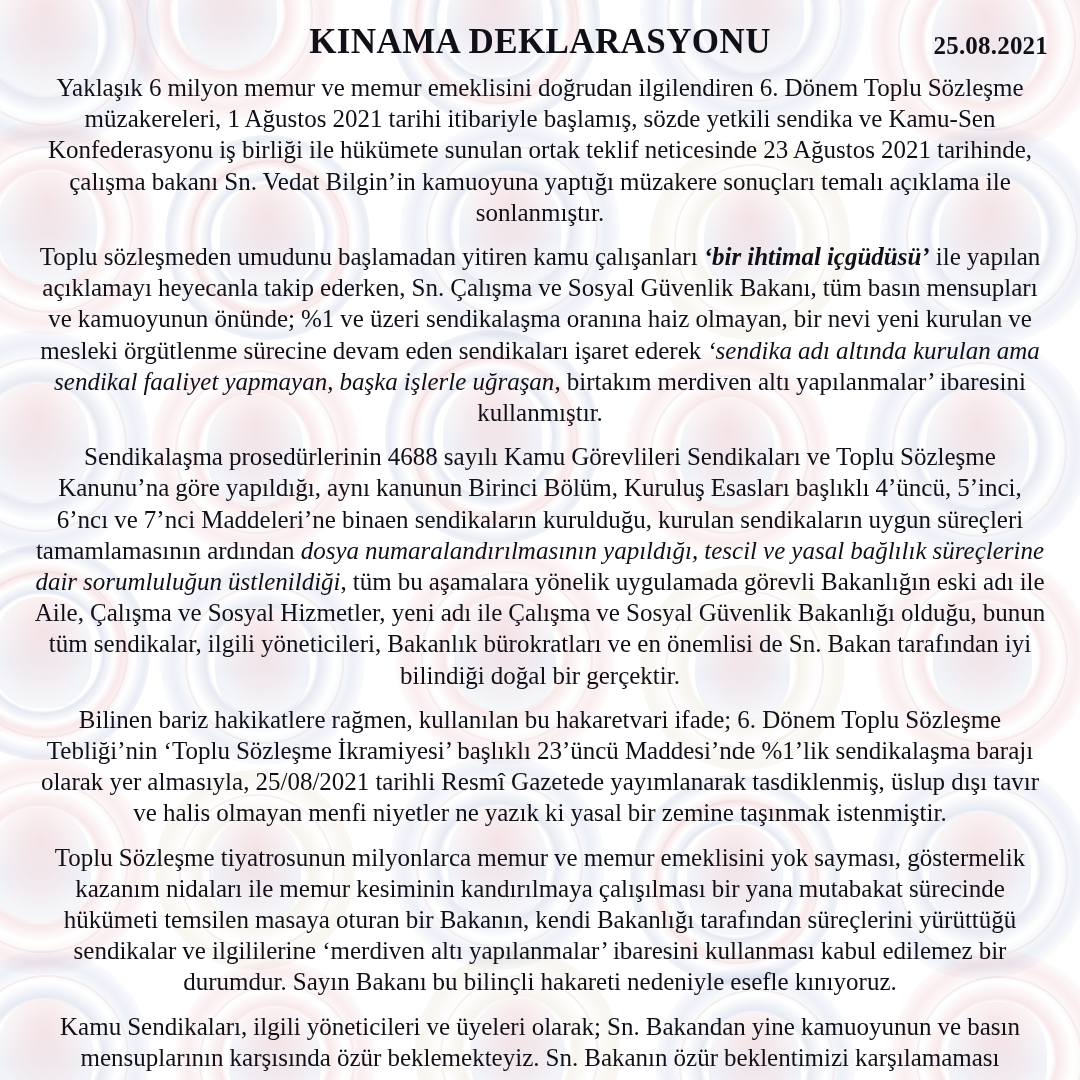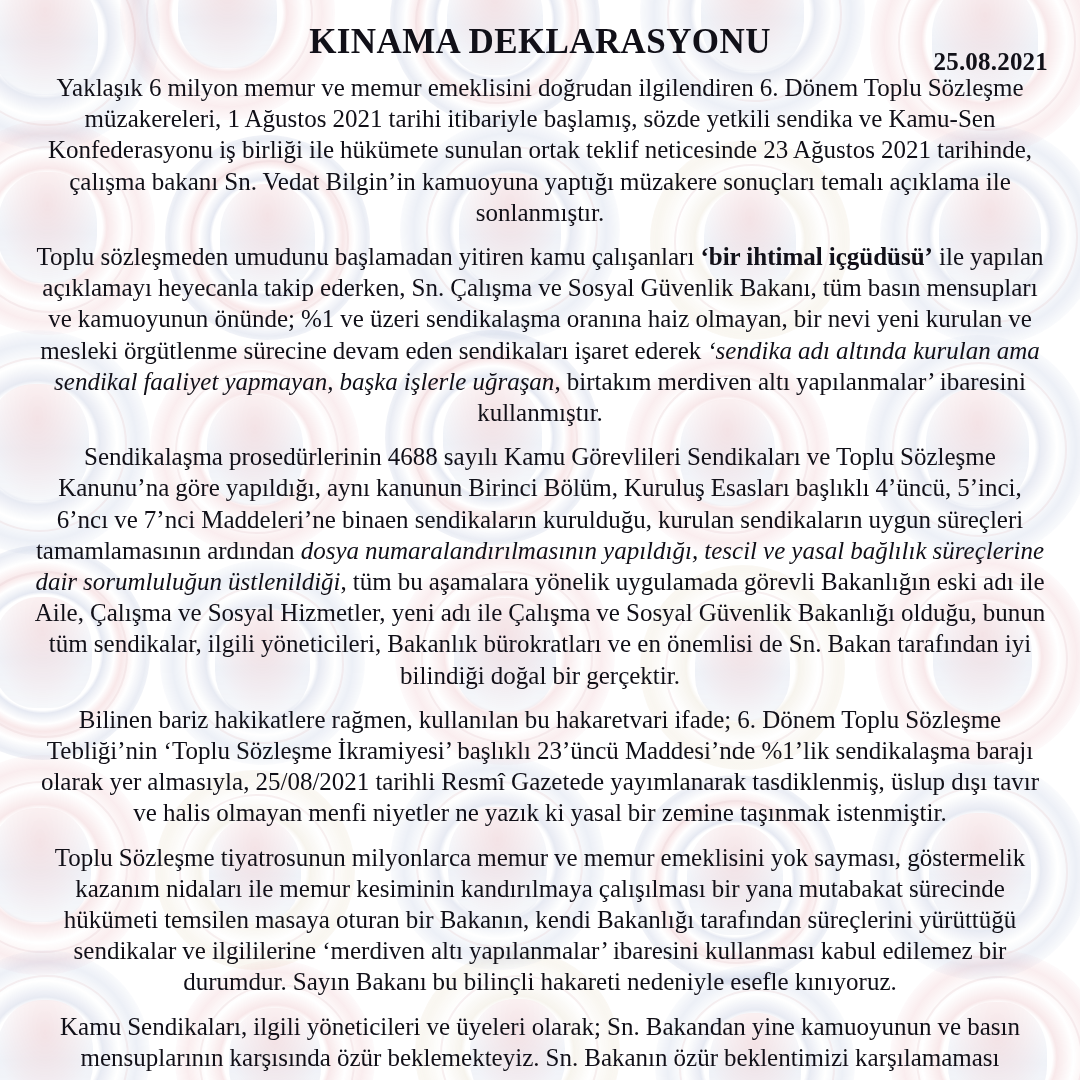--- a/index.html
+++ b/index.html
@@ -112,39 +112,39 @@
     text-align: center;
     font-size: 35px;
     font-weight: bold;
     letter-spacing: 0.4px;
     line-height: 44px;
     white-space: nowrap;
   }
   #doc-date {
     position: absolute;
     right: 10px;
-    top: 28px;
+    top: 12px;
     font-size: 25px;
     font-weight: bold;
     letter-spacing: 0.2px;
   }
 
   .para {
     font-size: 25px;
     line-height: 31.2px;
     text-align: center;
     margin: 0 0 13px 0;
     padding: 0 12px;
     word-spacing: -0.2px;
   }
   .para.first { margin-top: 2px; }
 
   .b  { font-weight: normal; }
   .i  { font-style: italic; }
-  .bi { font-weight: bold; }
+  .bi { font-weight: bold; font-style: italic; }
 </style>
 </head>
 <body style="background: rgb(255, 255, 255); color: rgb(17, 16, 24);">
 
 <div id="watermark-layer">
   <div class="wm blue" style="left:-70px; top:-80px; width:230px; height:230px;"></div>
   <div class="wm red" style="left:120px; top:-95px; width:215px; height:215px;"></div>
   <div class="wm" style="left:390px; top:-85px; width:210px; height:210px;"></div>
   <div class="wm blue" style="left:640px; top:-100px; width:225px; height:225px;"></div>
   <div class="wm red" style="left:870px; top:-75px; width:230px; height:230px;"></div>

